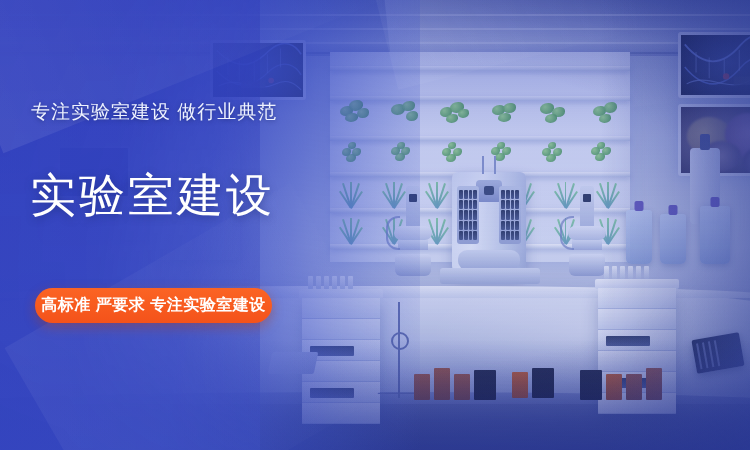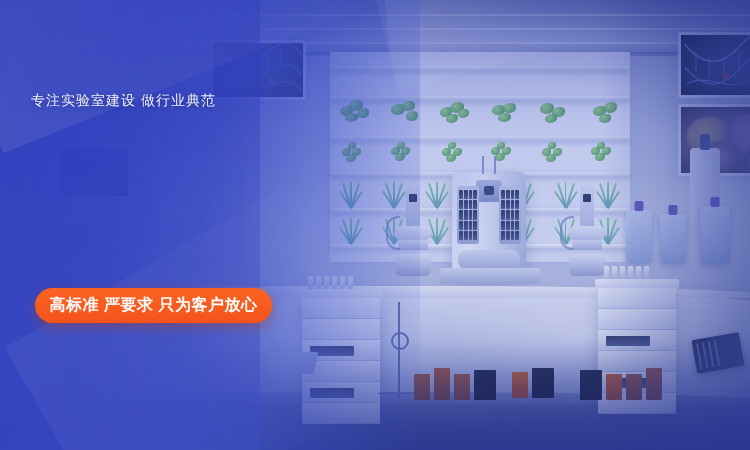--- a/index.html
+++ b/index.html
@@ -321,22 +321,22 @@
   .bottom-fade{
     position:absolute; left:0; right:0; bottom:0; height:110px;
     background:linear-gradient(0deg, rgba(40,54,150,.62), rgba(40,54,150,0));
     pointer-events:none;
   }
 
   
   .copy{ position:absolute; left:0; top:0; width:420px; height:450px; }
 
   .eyebrow{
-    position:absolute; left:31px; top:92px;
-    font-size:14px; letter-spacing:1px; color:#eef2ff;
+    position:absolute; left:31px; top:99px;
+    font-size:19px; letter-spacing:1px; color:#eef2ff;
     font-weight:400; white-space:nowrap;
     text-shadow:0 1px 4px rgba(20,30,90,.55);
   }
   .h-line1{
     position:absolute; left:30px; top:170px;
     font-size:46px; line-height:50px; letter-spacing:3px;
     color:#ffffff; font-weight:300; white-space:nowrap;
     text-shadow:0 2px 8px rgba(20,30,90,.45);
   }
   .h-line2{
@@ -756,18 +756,19 @@
   </div>
 
   <div class="left-panel"></div>
   <div class="left-panel-2"></div>
   <div class="streak s1"></div>
   <div class="streak s2"></div>
   <div class="streak s3"></div>
 
   <div class="copy">
     <div class="eyebrow">专注实验室建设 做行业典范</div>
+    <div class="h-line1">实验室建设</div>
     <div class="badge">
-      <span>高标准 严要求 只为客户放心</span>
+      <span>高标准 严要求 专注实验室建设</span>
     </div>
   </div>
 
 </div>
 
 </body></html>

